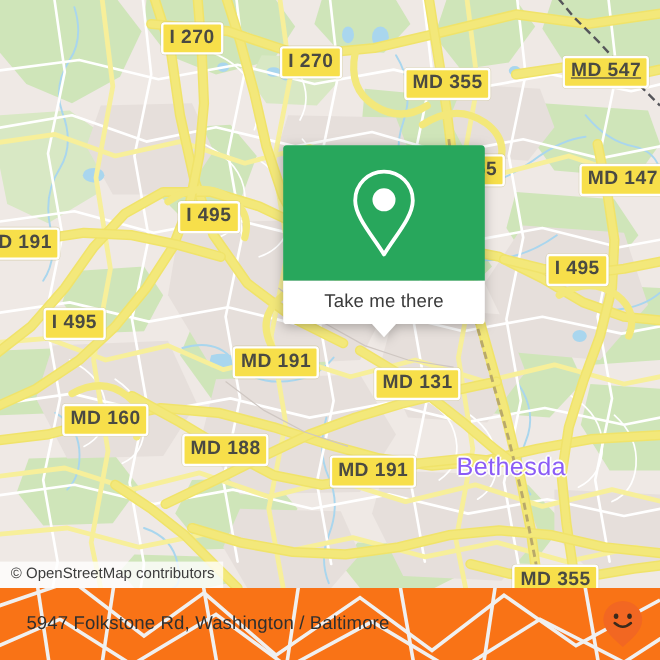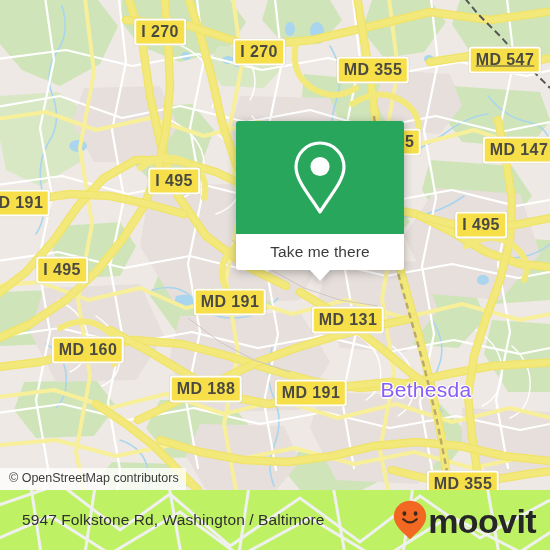--- a/index.html
+++ b/index.html
@@ -130,21 +130,21 @@
     white-space: nowrap;
   }
 
   
   #footer {
     position: absolute;
     left: 0;
     top: 490px;
     width: 550px;
     height: 60px;
-    background: #bef264;
+    background: #f97316;
     overflow: hidden;
   }
   #footer-watermark {
     position: absolute;
     left: 0; top: 0;
     width: 550px; height: 60px;
     opacity: 1;
   }
   #footer-address {
     position: absolute;
@@ -383,21 +383,21 @@
     <div class="shield" style="left:505px; top:60px;text-decoration:underline;">MD 547</div>
     <div class="shield" style="left:385px; top:142px;">MD 355</div>
     <div class="shield" style="left:519px; top:150px;">MD 147</div>
     <div class="shield" style="left:174px; top:181px;">I 495</div>
     <div class="shield" style="left:14px;  top:203px;">MD 191</div>
     <div class="shield" style="left:481px; top:225px;">I 495</div>
     <div class="shield" style="left:62px;  top:270px;">I 495</div>
     <div class="shield" style="left:230px; top:302px;">MD 191</div>
     <div class="shield" style="left:348px; top:320px;">MD 131</div>
     <div class="shield" style="left:88px;  top:350px;">MD 160</div>
-    <div class="shield" style="left:206px; top:375px;margin-top:14px;">MD 188</div>
+    <div class="shield" style="left:188px; top:375px;">MD 188</div>
     <div class="shield" style="left:311px; top:393px;">MD 191</div>
     <div class="shield" style="left:463px; top:484px;">MD 355</div>
 
     <div class="placelabel" style="left:426px; top:390px;">Bethesda</div>
 
     <div id="callout">
       <div id="callout-head">
         <svg width="62" height="78" viewBox="0 0 62 78">
           <path d="M31 4 C17.7 4 7 14.7 7 28 C7 42 22 58 31 73 C40 58 55 42 55 28 C55 14.7 44.3 4 31 4 Z" fill="none" stroke="#ffffff" stroke-width="3.2" stroke-linejoin="round"></path>
           <circle cx="31" cy="27.5" r="9.6" fill="#ffffff"></circle>
@@ -431,18 +431,17 @@
 
     <div id="footer-address">5947 Folkstone Rd, Washington / Baltimore</div>
 
     <div id="brand">
       <svg id="brand-mark" width="34" height="40" viewBox="0 0 34 40">
         <path d="M17 0.8 C7.9 0.8 0.8 7.9 0.8 16.6 C0.8 25.6 10.4 33.2 17 39.2 C23.6 33.2 33.2 25.6 33.2 16.6 C33.2 7.9 26.1 0.8 17 0.8 Z" fill="#f26722"></path>
         <ellipse cx="11.4" cy="13.6" rx="1.9" ry="2.3" fill="#3b2a1c"></ellipse>
         <ellipse cx="22.6" cy="13.6" rx="1.9" ry="2.3" fill="#3b2a1c"></ellipse>
         <path d="M10.2 19.2 q6.8 6.2 13.6 0" fill="none" stroke="#3b2a1c" stroke-width="2.1" stroke-linecap="round"></path>
       </svg>
-      <span id="brand-name">moovit</span>
     </div>
 
   </div>
 
 </div>
 
 </body></html>

